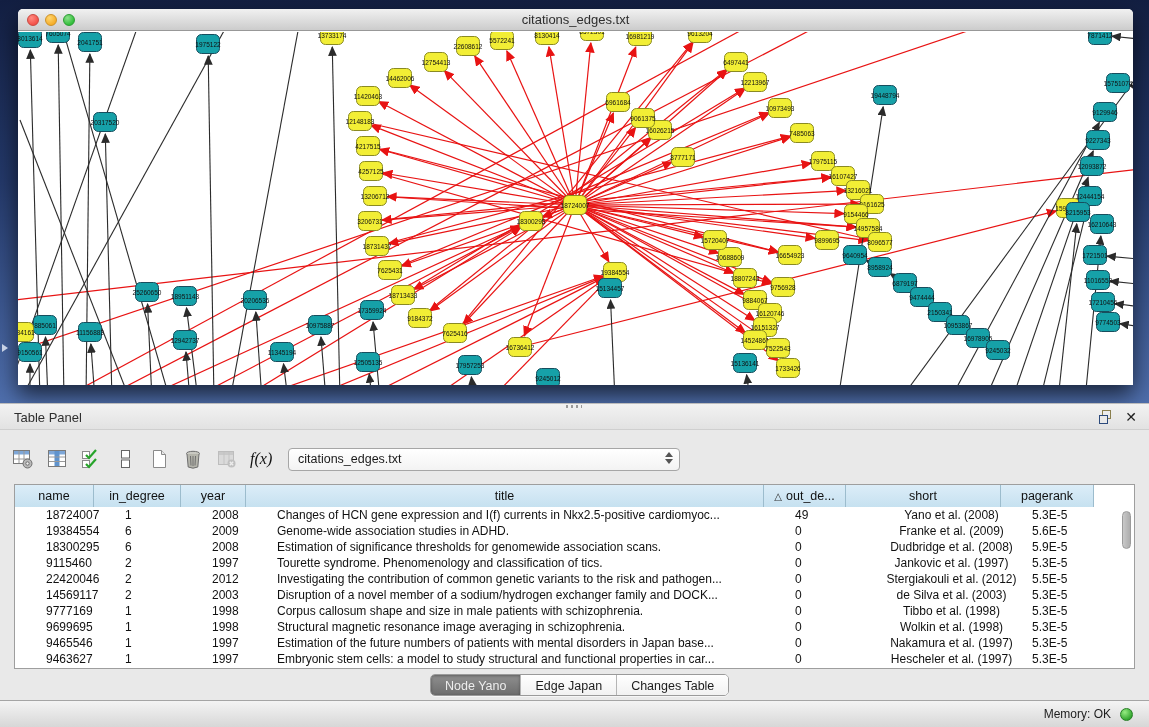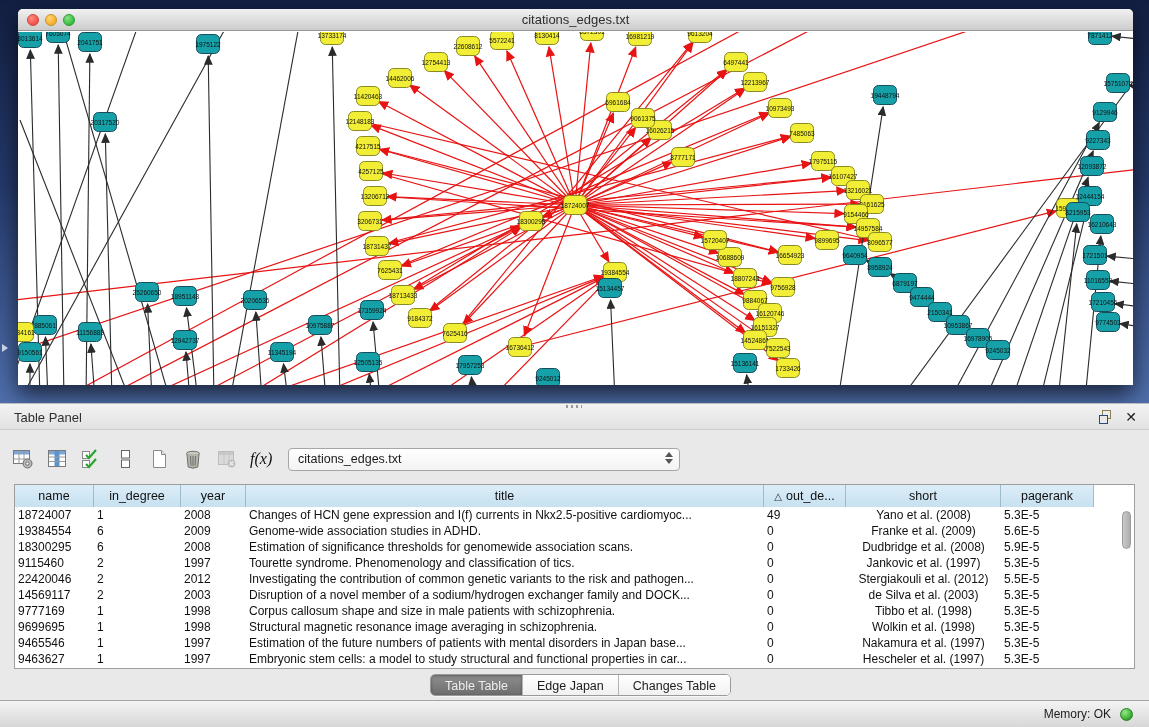--- a/index.html
+++ b/index.html
@@ -55,21 +55,21 @@
   .combo .up{width:0;height:0;border-left:4px solid transparent;border-right:4px solid transparent;border-bottom:5px solid #555;}
   .combo .dn{width:0;height:0;border-left:4px solid transparent;border-right:4px solid transparent;border-top:5px solid #555;}
 
   #table-root{position:absolute;left:14px;top:81px;width:1121px;height:185px;
     background:#fff;border:1px solid #9e9e9e;overflow:hidden;}
   .t-head{white-space:nowrap;height:22px;border-bottom:5px solid #ec4899;}
   .hcell{display:inline-block;height:22px;line-height:22px;text-align:center;
     background:linear-gradient(#dcedf8,#c6e1f0);border-right:1px solid #9cbccd;
     font-size:12.5px;color:#111;overflow:hidden;white-space:nowrap;vertical-align:top;}
   .hcell .sortglyph{font-size:10px;margin-right:4px;color:#333;}
-  .t-row{white-space:nowrap;height:16px;}
+  .t-row{white-space:nowrap;height:16px;margin-left:28px;}
   .cell{display:inline-block;height:16px;line-height:16px;font-size:12px;color:#111;
     overflow:hidden;white-space:nowrap;vertical-align:top;padding:0 3px;}
   .cell.c-center{text-align:center;}
   .vscroll{position:absolute;right:3px;top:26px;width:9px;height:38px;border-radius:5px;
     background:linear-gradient(90deg,#c9c9c9,#adadad);border:1px solid #9b9b9b;}
 
   .tp-tabs{position:absolute;left:430px;top:271px;display:flex;
     border:1px solid #9a9a9a;border-radius:5px;overflow:hidden;background:#fff;
     box-shadow:0 1px 0 rgba(255,255,255,.6);}
   .seg{padding:2px 14px;font-size:12.5px;height:20px;line-height:18px;color:#1c1c1c;
@@ -519,21 +519,21 @@
       <div class="t-row"><span class="cell" style="width: 79px;">9115460</span><span class="cell" style="width: 87px;">2</span><span class="cell" style="width: 65px;">1997</span><span class="cell" style="width: 518px;">Tourette syndrome. Phenomenology and classification of tics.</span><span class="cell" style="width: 82px;">0</span><span class="cell c-center" style="width: 155px;">Jankovic et al. (1997)</span><span class="cell" style="width: 93px;">5.3E-5</span></div>
       <div class="t-row"><span class="cell" style="width: 79px;">22420046</span><span class="cell" style="width: 87px;">2</span><span class="cell" style="width: 65px;">2012</span><span class="cell" style="width: 518px;">Investigating the contribution of common genetic variants to the risk and pathogen...</span><span class="cell" style="width: 82px;">0</span><span class="cell c-center" style="width: 155px;">Stergiakouli et al. (2012)</span><span class="cell" style="width: 93px;">5.5E-5</span></div>
       <div class="t-row"><span class="cell" style="width: 79px;">14569117</span><span class="cell" style="width: 87px;">2</span><span class="cell" style="width: 65px;">2003</span><span class="cell" style="width: 518px;">Disruption of a novel member of a sodium/hydrogen exchanger family and DOCK...</span><span class="cell" style="width: 82px;">0</span><span class="cell c-center" style="width: 155px;">de Silva et al. (2003)</span><span class="cell" style="width: 93px;">5.3E-5</span></div>
       <div class="t-row"><span class="cell" style="width: 79px;">9777169</span><span class="cell" style="width: 87px;">1</span><span class="cell" style="width: 65px;">1998</span><span class="cell" style="width: 518px;">Corpus callosum shape and size in male patients with schizophrenia.</span><span class="cell" style="width: 82px;">0</span><span class="cell c-center" style="width: 155px;">Tibbo et al. (1998)</span><span class="cell" style="width: 93px;">5.3E-5</span></div>
       <div class="t-row"><span class="cell" style="width: 79px;">9699695</span><span class="cell" style="width: 87px;">1</span><span class="cell" style="width: 65px;">1998</span><span class="cell" style="width: 518px;">Structural magnetic resonance image averaging in schizophrenia.</span><span class="cell" style="width: 82px;">0</span><span class="cell c-center" style="width: 155px;">Wolkin et al. (1998)</span><span class="cell" style="width: 93px;">5.3E-5</span></div>
       <div class="t-row"><span class="cell" style="width: 79px;">9465546</span><span class="cell" style="width: 87px;">1</span><span class="cell" style="width: 65px;">1997</span><span class="cell" style="width: 518px;">Estimation of the future numbers of patients with mental disorders in Japan base...</span><span class="cell" style="width: 82px;">0</span><span class="cell c-center" style="width: 155px;">Nakamura et al. (1997)</span><span class="cell" style="width: 93px;">5.3E-5</span></div>
       <div class="t-row"><span class="cell" style="width: 79px;">9463627</span><span class="cell" style="width: 87px;">1</span><span class="cell" style="width: 65px;">1997</span><span class="cell" style="width: 518px;">Embryonic stem cells: a model to study structural and functional properties in car...</span><span class="cell" style="width: 82px;">0</span><span class="cell c-center" style="width: 155px;">Hescheler et al. (1997)</span><span class="cell" style="width: 93px;">5.3E-5</span></div>
     </div>
 
   <div class="tp-tabs">
-    <span class="seg sel">Table Table</span>
+    <span class="seg sel">Node Yano</span>
     <span class="seg">Edge Japan</span>
     <span class="seg">Changes Table</span>
   </div>
 </div>
 
 <div id="status-bar">
   <span class="mem-label">Memory: OK</span>
   <span class="mem-dot"></span>
 </div>
 

